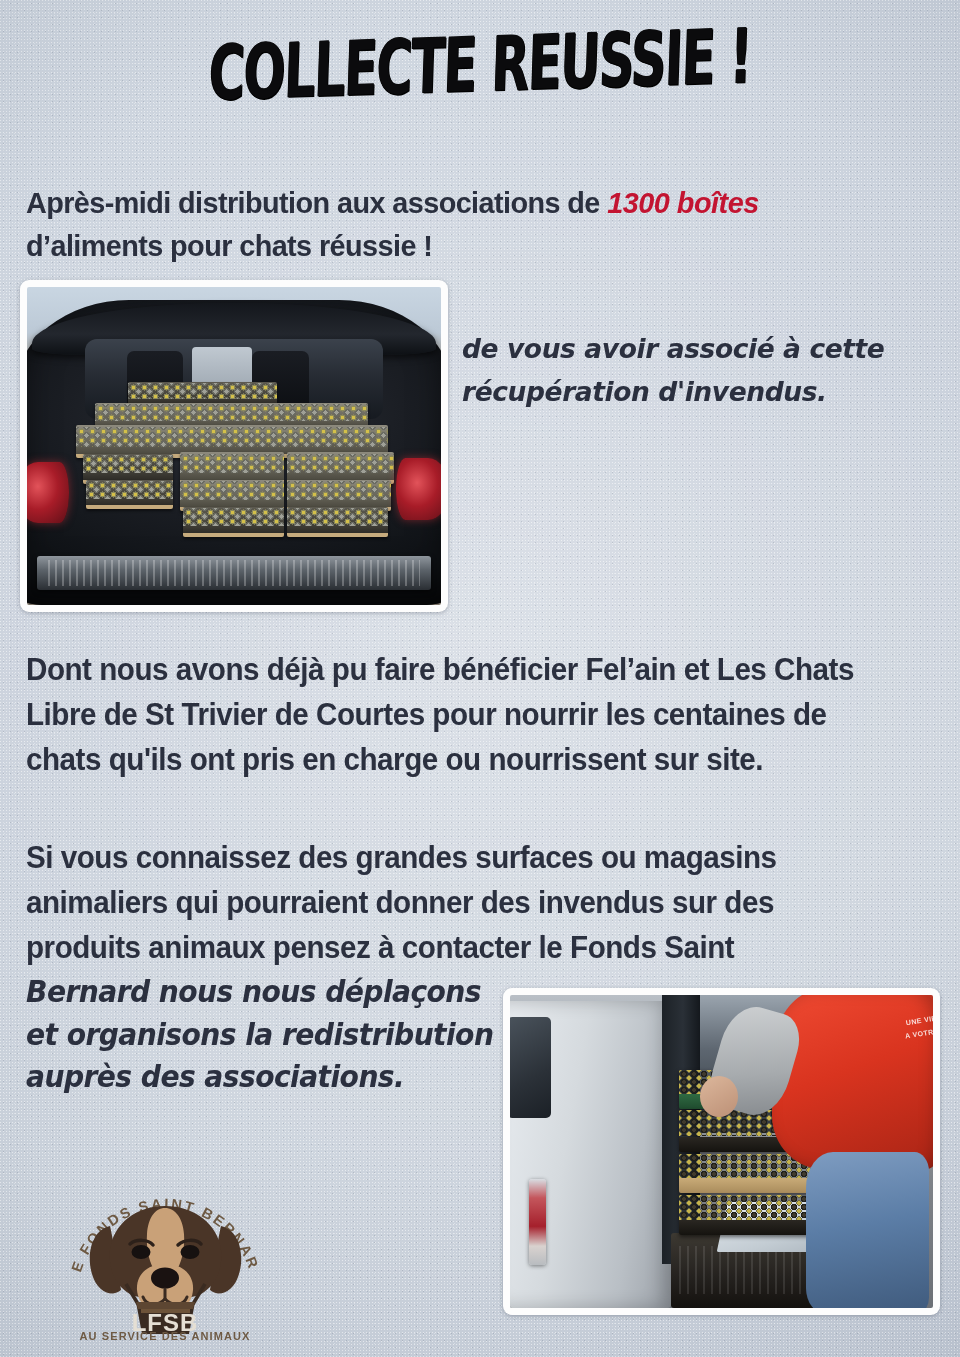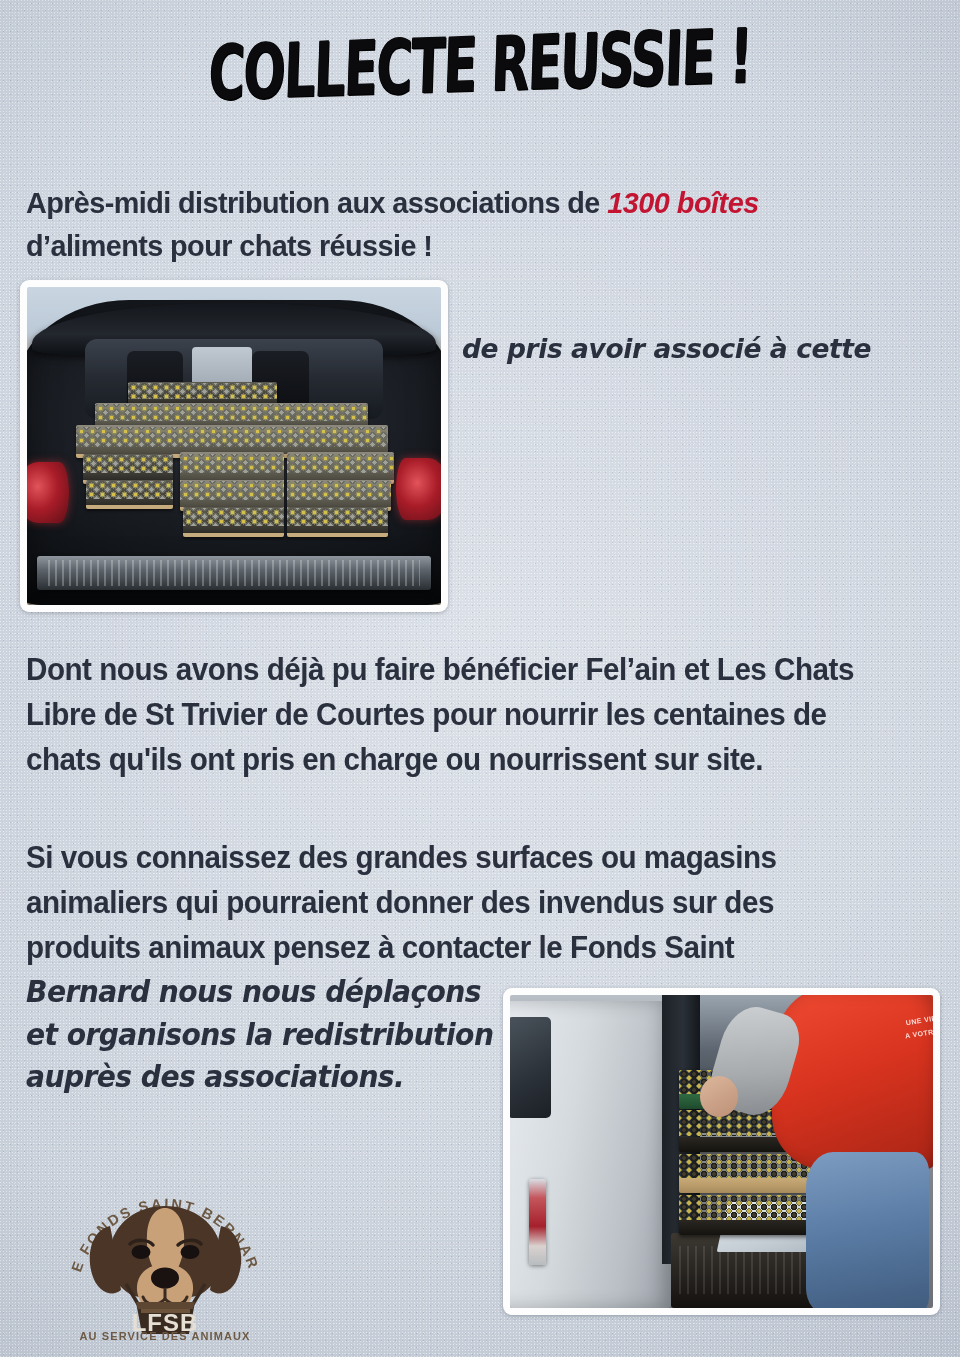--- a/index.html
+++ b/index.html
@@ -406,21 +406,22 @@
         <div class="tray dark" style="left:65%;top:73%;width:31%;height:15%;"></div>
       </div>
       <div class="p1-tail l"></div>
       <div class="p1-tail r"></div>
       <div class="p1-bumper"></div>
     </div>
   </div>
 </div>
 
 <div class="layer bodytext round-it" id="merci">
-  <div>de pris  avoir associé à cette</div>
+  <div>de vous  avoir associé à cette</div>
+  <div>récupération d'invendus.</div>
 </div>
 
 <div class="layer bodytext cond" id="para2">
   <div>Dont nous avons déjà pu faire bénéficier Fel’ain et Les Chats</div>
   <div>Libre de St Trivier de Courtes pour nourrir les centaines de</div>
   <div>chats qu'ils ont pris en charge ou nourrissent sur site.</div>
 </div>
 
 <div class="layer bodytext cond" id="para3">
   <div>Si vous connaissez des grandes surfaces ou magasins</div>

